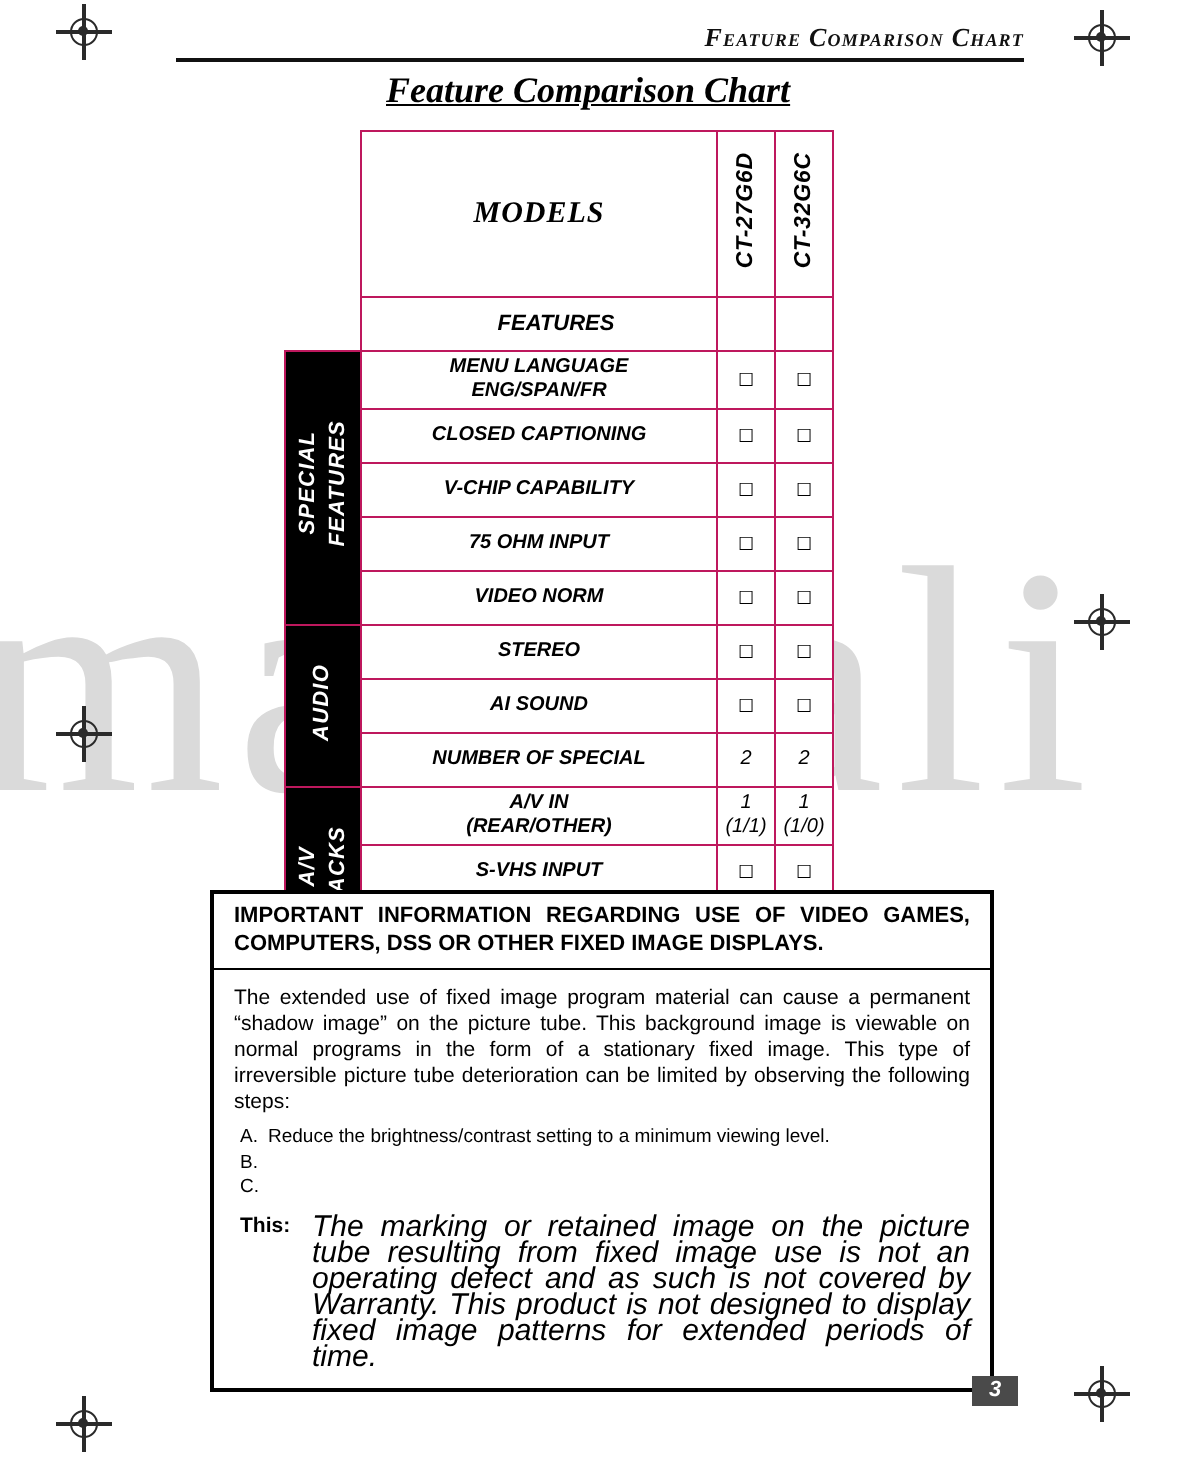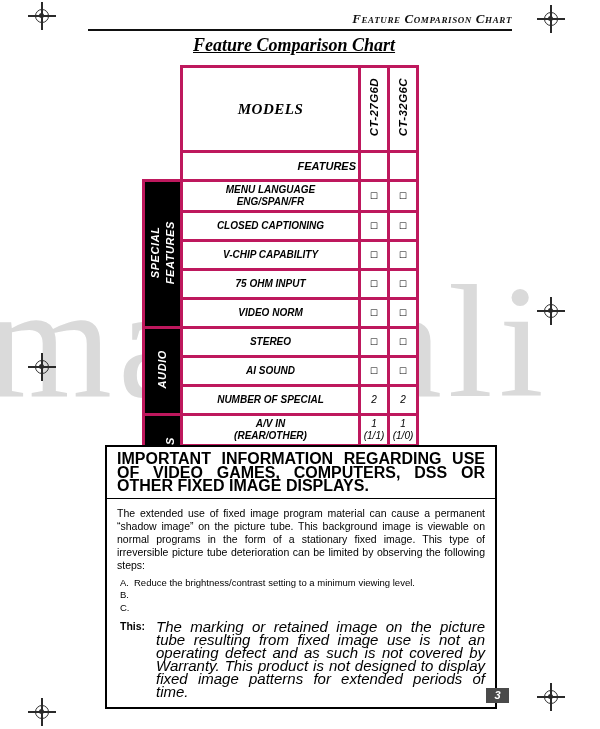--- a/index.html
+++ b/index.html
@@ -40,50 +40,50 @@
     font-family:"Liberation Serif",serif;
     font-style:italic;font-weight:bold;font-size:18px;
     text-decoration:underline;color:#000;
   }
   
   table.cmp{
     position:absolute;left:142px;top:65px;z-index:2;
     border-collapse:collapse;table-layout:fixed;
   }
   table.cmp td{
-    border:3px solid #be185d;background:#fff;
+    border:1px solid #be185d;background:#fff;
     padding:2px 2px;height:22px;line-height:12px;
     vertical-align:middle;text-align:center;
     font-style:italic;font-weight:bold;font-size:10px;
     white-space:pre-line;
   }
   table.cmp td.ghost{border:none;background:transparent;}
   table.cmp td.models-cell{
     height:78px;font-family:"Liberation Serif",serif;
     font-size:15px;letter-spacing:.5px;
   }
   table.cmp td.model-head{height:78px;}
   .vert{
     writing-mode:vertical-rl;transform:rotate(180deg);
     display:inline-block;white-space:pre-line;
   }
   .model-vert{font-style:italic;font-weight:bold;font-size:11.5px;letter-spacing:.4px;}
-  table.cmp td.features-cell{text-align:right;padding-left:19px;font-size:11px;}
+  table.cmp td.features-cell{text-align:center;padding-left:19px;font-size:11px;}
   table.cmp td.group-cell{background:#000;color:#fff;padding:0;}
   .group-vert{font-style:italic;font-weight:bold;font-size:11px;line-height:15px;letter-spacing:.6px;}
   table.cmp td.value-cell{font-weight:normal;font-style:italic;font-size:10px;}
   table.cmp td.value-cell.chk{font-style:normal;font-size:9px;}
   
   .notice{
     position:absolute;left:105px;top:445px;width:388px;z-index:2;
     border:2px solid #000;background:#fff;
   }
   .notice-heading{
     padding:5px 10px 5px 10px;border-bottom:1.5px solid #000;
-    font-weight:bold;font-size:16px;line-height:13.5px;text-align:justify;
+    font-weight:bold;font-size:11px;line-height:13.5px;text-align:justify;
   }
   .notice-body{
     padding:8px 10px 0 10px;font-size:10.5px;line-height:13px;text-align:justify;
   }
   .steps{padding:5px 10px 0 13px;}
   .step{font-size:9.5px;line-height:12.5px;display:flex;}
   .step-label{width:14px;flex:none;}
   .note-row{display:flex;padding:6px 10px 9px 13px;}
   .note-label{flex:none;width:36px;font-weight:bold;font-size:10.5px;line-height:13px;}
   .note-text{flex:1;font-style:italic;font-size:15px;line-height:13px;text-align:justify;}

